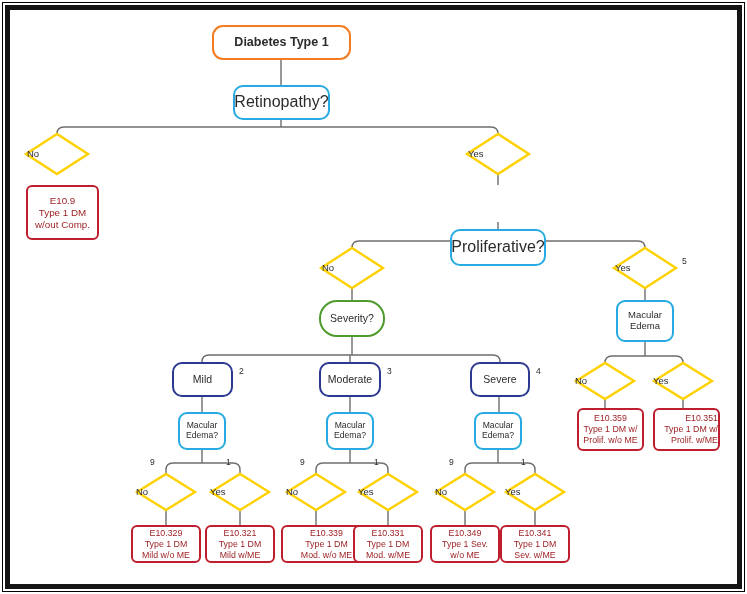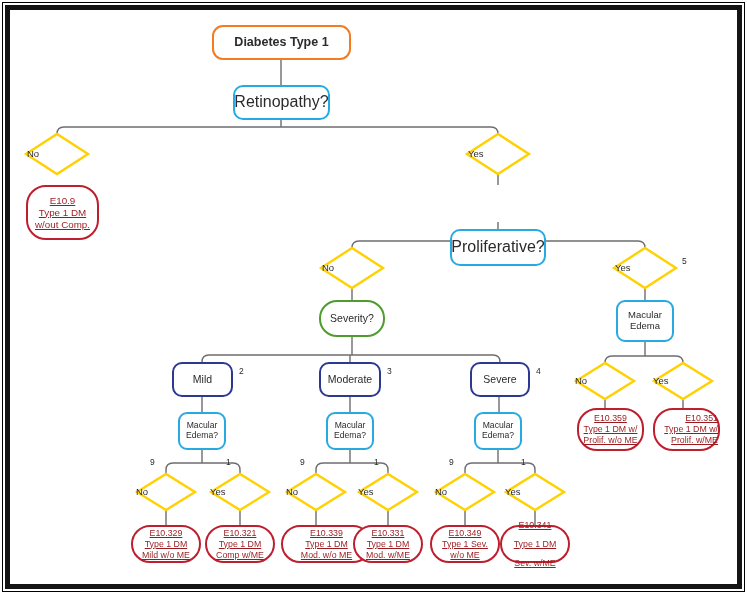--- a/index.html
+++ b/index.html
@@ -9,21 +9,21 @@
   .frame2{position:absolute;inset:5px;border:5px solid #151515;pointer-events:none;z-index:5;}
   svg.layer{position:absolute;left:0;top:0;z-index:1;}
   .box{position:absolute;background:#fff;box-sizing:border-box;display:flex;flex-direction:column;
        align-items:center;justify-content:center;text-align:center;z-index:2;line-height:1.15;}
   .orange{border:2.5px solid #F47B20;border-radius:11px;font-weight:bold;font-size:12.5px;}
   .blue{border:2.5px solid #27AAE1;border-radius:10px;font-size:16px;}
   .blue.sm{font-size:8.6px;border-radius:9px;}
   .blue.md{font-size:9.5px;border-radius:9px;}
   .navy{border:2.5px solid #2B3990;border-radius:10px;font-size:10.5px;}
   .green{border:2.5px solid #4E9C2E;border-radius:18px;font-size:10.5px;}
-  .red{border:2.5px solid #BE1E2D;border-radius:20px;color:#9A1B1F;font-size:8.8px;line-height:11px;text-decoration:underline;}
+  .red{border:2.5px solid #BE1E2D;border-radius:6px;color:#9A1B1F;font-size:8.8px;line-height:11px;}
   .red.lg{font-size:9.8px;line-height:12px;}
   .dlabel{position:absolute;width:60px;text-align:left;font-size:9.5px;z-index:2;}
   .fnote{position:absolute;font-size:8.5px;z-index:2;}
   .l{white-space:nowrap;}
 </style>
 </head>
 <body>
 
 <div class="canvas">
   <div class="frame1"></div>
@@ -120,38 +120,38 @@
     <div class="l">Edema?</div>
   </div>
   <div class="box red" style="left:131px;top:525px;width:70px;height:38px;">
     <div class="l">E10.329</div>
     <div class="l">Type 1 DM</div>
     <div class="l">Mild w/o ME</div>
   </div>
   <div class="box red" style="left:205px;top:525px;width:70px;height:38px;">
     <div class="l">E10.321</div>
     <div class="l">Type 1 DM</div>
-    <div class="l">Comp w/ME</div>
+    <div class="l">Mild w/ME</div>
   </div>
   <div class="box red" style="left:281px;top:525px;width:91px;height:38px;">
     <div class="l">E10.339</div>
     <div class="l">Type 1 DM</div>
     <div class="l">Mod. w/o ME</div>
   </div>
   <div class="box red" style="left:353px;top:525px;width:70px;height:38px;">
     <div class="l">E10.331</div>
     <div class="l">Type 1 DM</div>
     <div class="l">Mod. w/ME</div>
   </div>
   <div class="box red" style="left:430px;top:525px;width:70px;height:38px;">
     <div class="l">E10.349</div>
     <div class="l">Type 1 Sev.</div>
     <div class="l">w/o ME</div>
   </div>
-  <div class="box red" style="left:500px;top:525px;width:70px;height:38px;gap:8px;">
+  <div class="box red" style="left:500px;top:525px;width:70px;height:38px;">
     <div class="l">E10.341</div>
     <div class="l">Type 1 DM</div>
     <div class="l">Sev. w/ME</div>
   </div>
 
   <div class="dlabel" style="left:27px;top:148px;">No</div>
   <div class="dlabel" style="left:468px;top:148px;">Yes</div>
   <div class="dlabel" style="left:322px;top:262px;">No</div>
   <div class="dlabel" style="left:615px;top:262px;">Yes</div>
   <div class="dlabel" style="left:575px;top:375px;">No</div>

